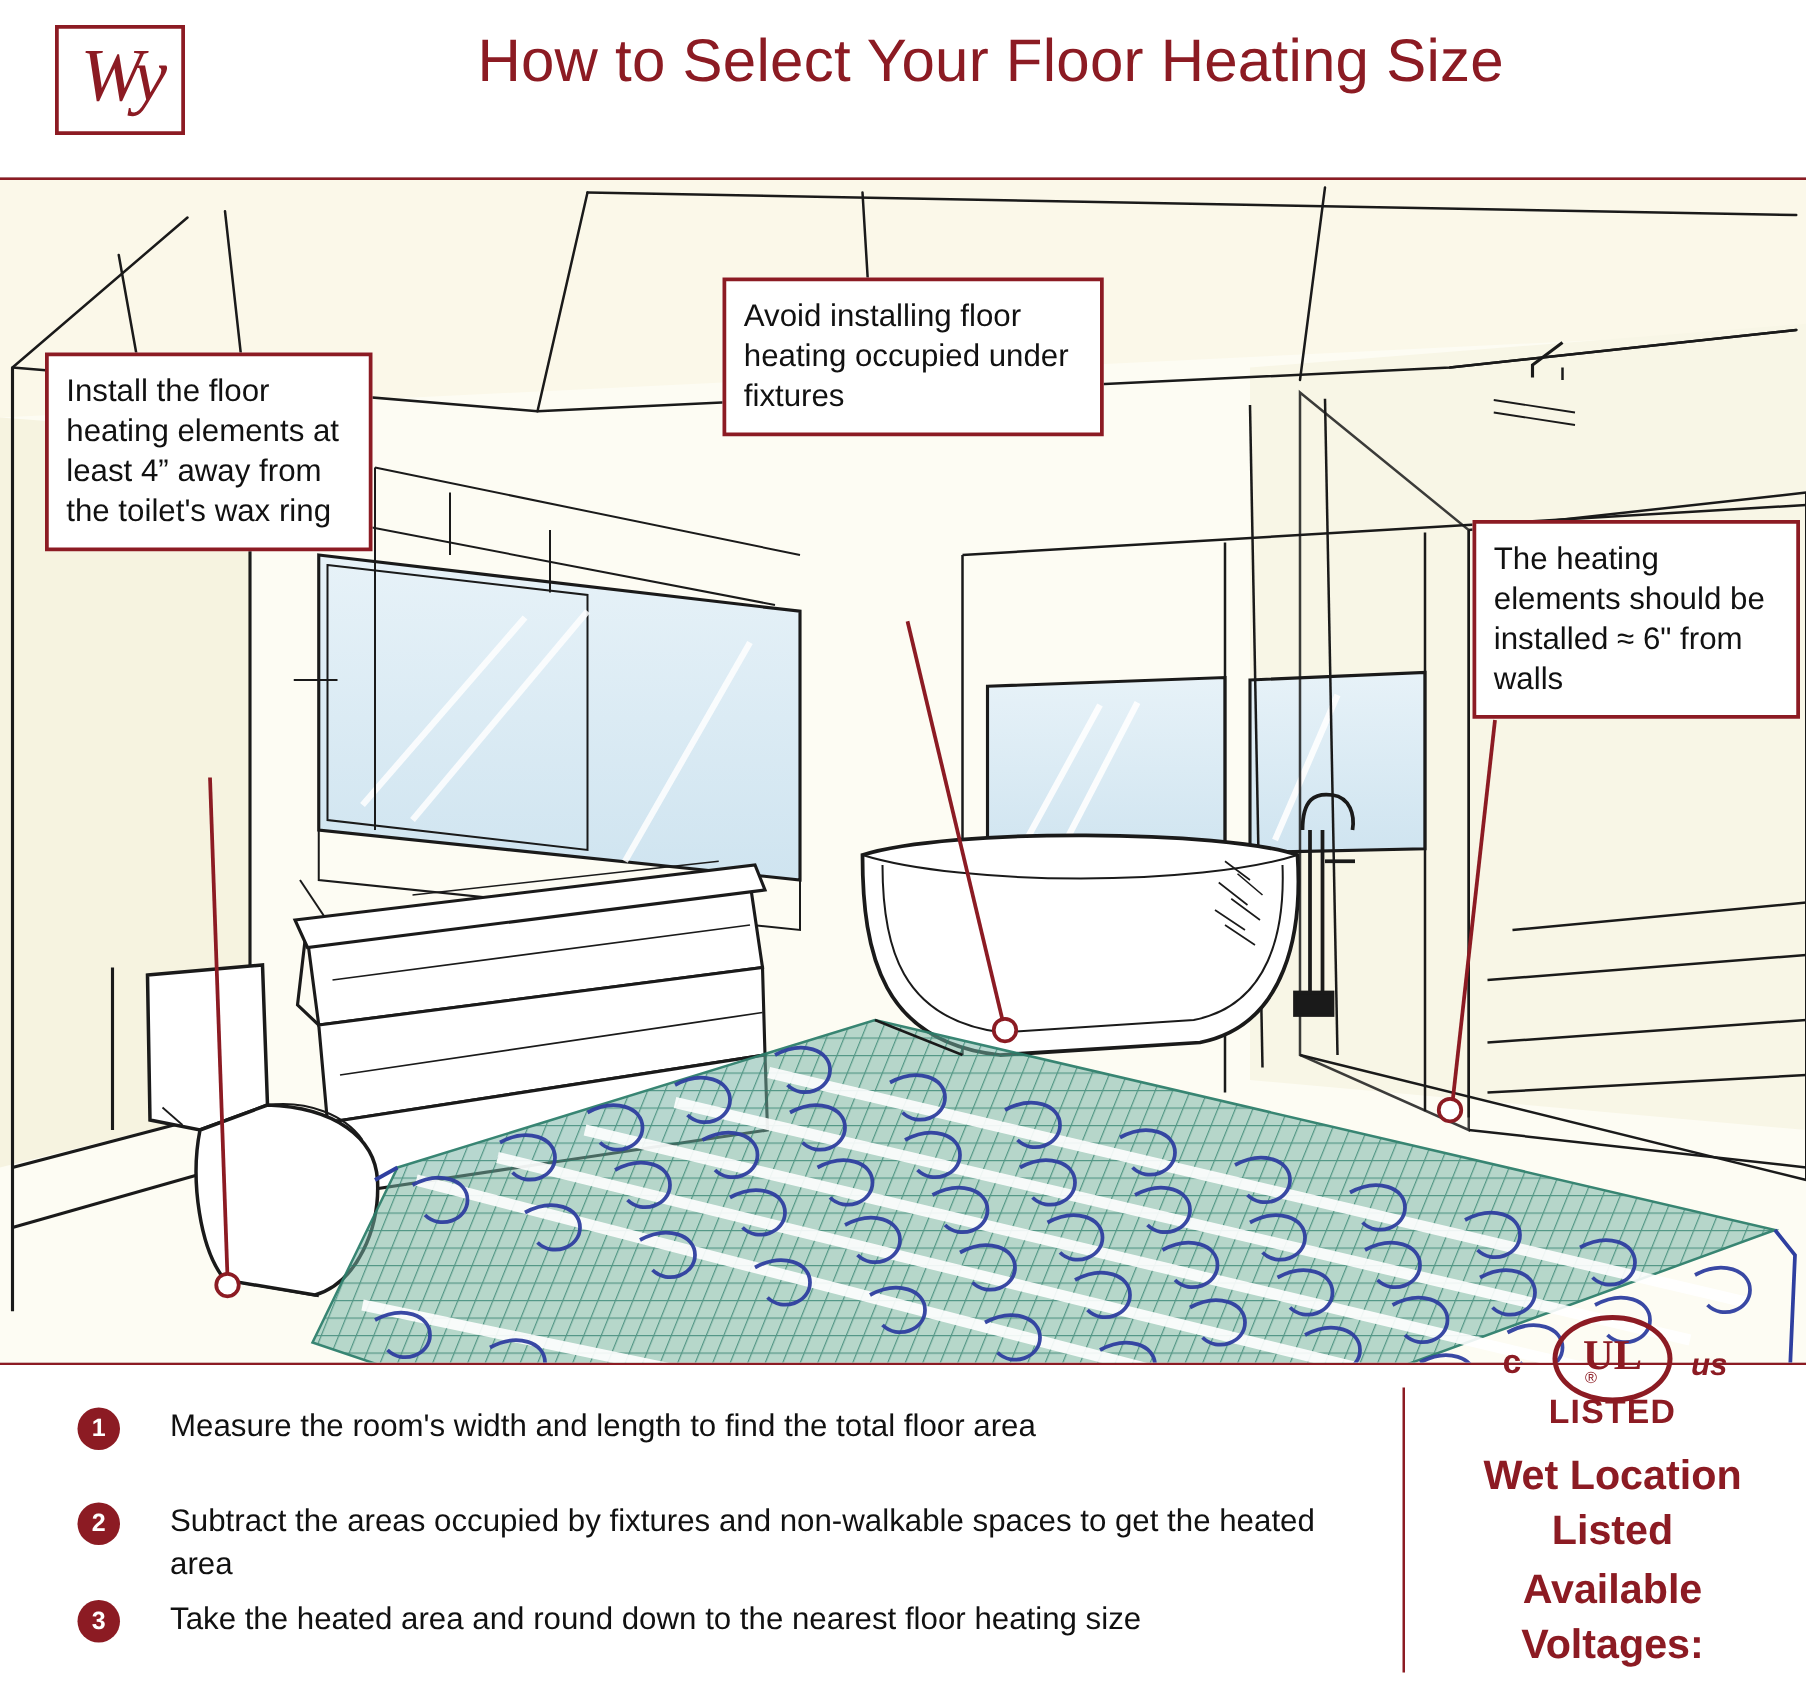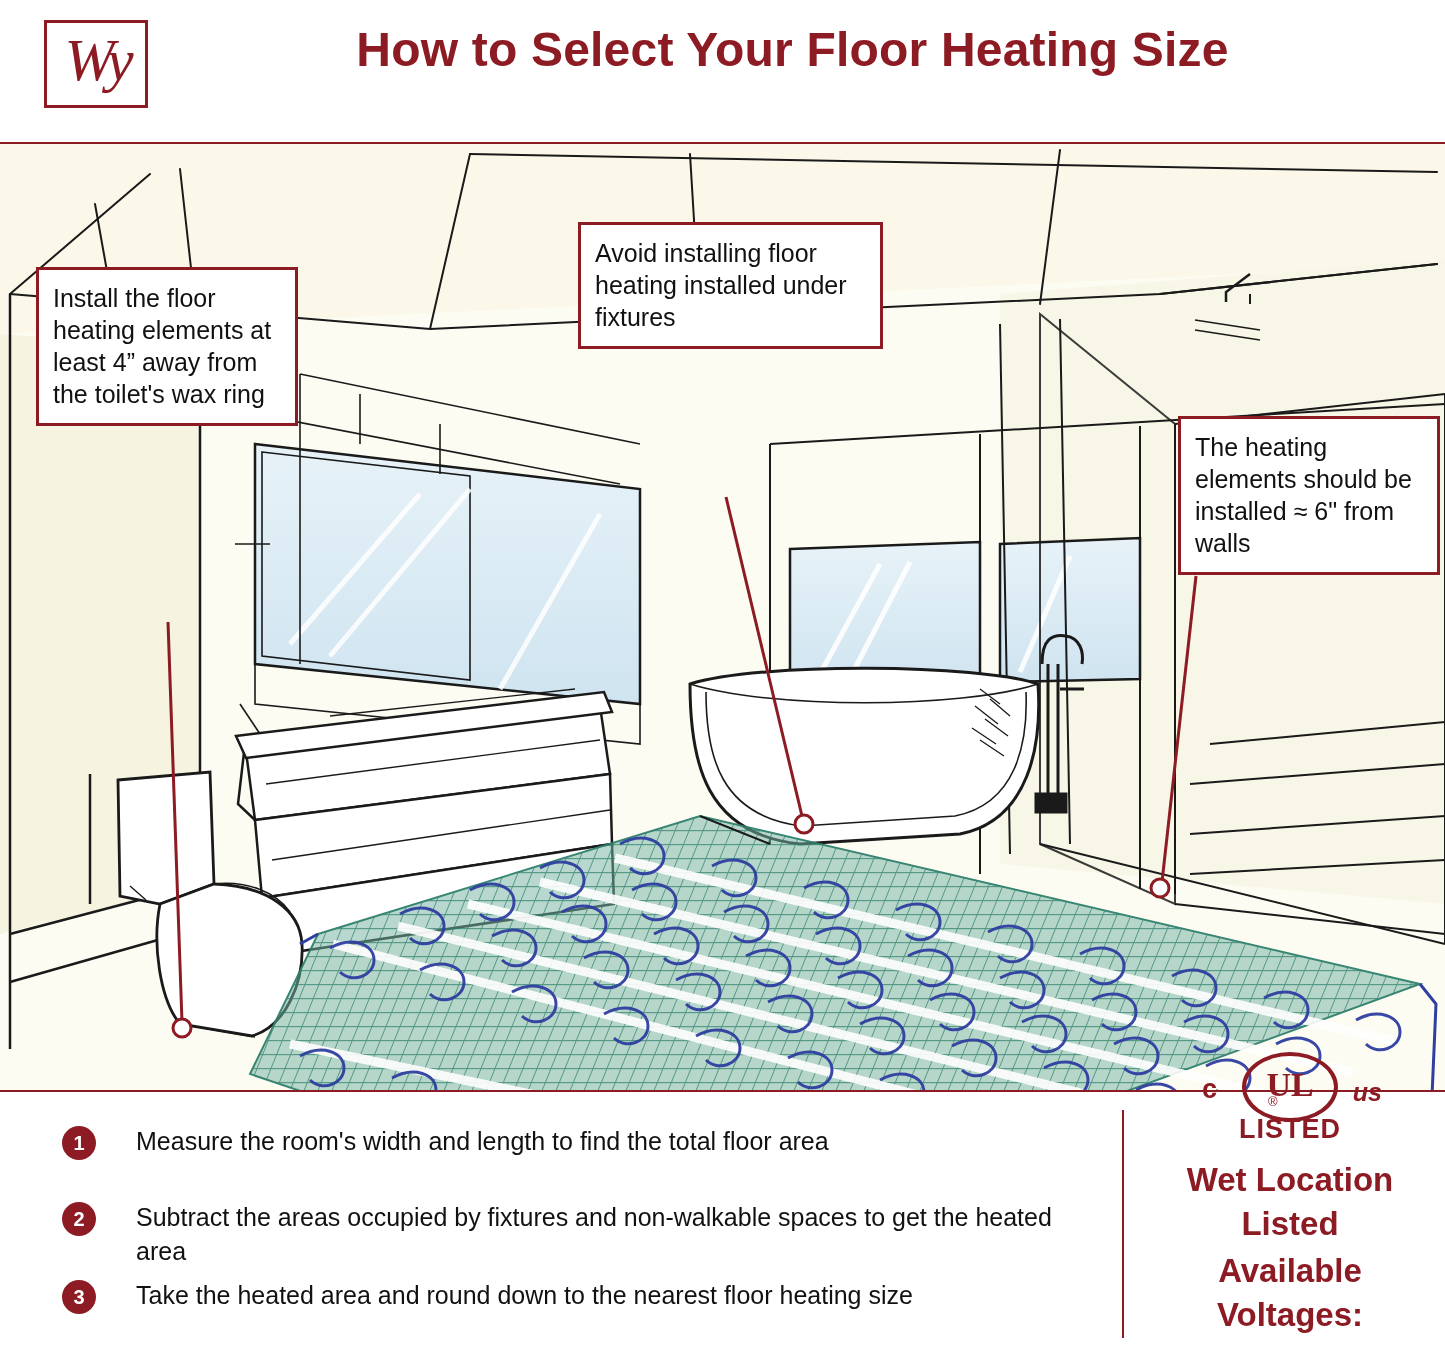--- a/index.html
+++ b/index.html
@@ -46,21 +46,21 @@
     text-align: center;
     letter-spacing: -2px;
   }
   #title {
     position: absolute;
     left: 170px; top: 22px;
     width: 1245px;
     text-align: center;
     color: #8c1b23;
     font-size: 48px;
-    font-weight: bold;
+    font-weight: normal;
     letter-spacing: 0.2px;
   }
 
   
   #panel {
     position: absolute;
     left: 0; top: 142px;
     width: 1445px; height: 950px;
     border-top: 2px solid #8c1b23;
     border-bottom: 2px solid #8c1b23;
@@ -72,21 +72,21 @@
   
   .callout {
     position: absolute;
     background: #ffffff;
     border: 3px solid #8c1b23;
     color: #111111;
     font-size: 25px;
     line-height: 1.28;
     padding: 12px 14px 13px 14px;
   }
-  #callout-toilet { left: 36px;  top: 123px; width: 262px; }
+  #callout-toilet { left: 36px;  top: 138px; width: 262px; }
   #callout-fixtures { left: 578px; top: 78px;  width: 305px; }
   #callout-walls { left: 1178px; top: 272px; width: 262px; }
 
   
   #footer {
     position: absolute;
     left: 0; top: 1092px;
     width: 1445px; height: 256px;
     background: #ffffff;
   }
@@ -420,21 +420,21 @@
         <path d="M1196,432 L1162,738"></path>
       </g>
       <g fill="#ffffff" stroke="#8c1b23" stroke-width="3">
         <circle cx="182" cy="884" r="9"></circle>
         <circle cx="804" cy="680" r="9"></circle>
         <circle cx="1160" cy="744" r="9"></circle>
       </g>
     </svg>
 
     <div class="callout" id="callout-toilet"> Install the floor heating elements at least 4” away from the toilet's wax ring</div>
-    <div class="callout" id="callout-fixtures">Avoid installing floor heating installed under fixtures</div>
+    <div class="callout" id="callout-fixtures">Avoid installing floor heating occupied under fixtures</div>
     <div class="callout" id="callout-walls">The heating elements should be installed ≈ 6" from walls</div>
   </div>
 
   <div id="footer">
 
     <div id="steps">
       <div class="step">
         <div class="num">1</div>
         <div class="txt">Measure the room's width and length to find the total floor area</div>
       </div>

